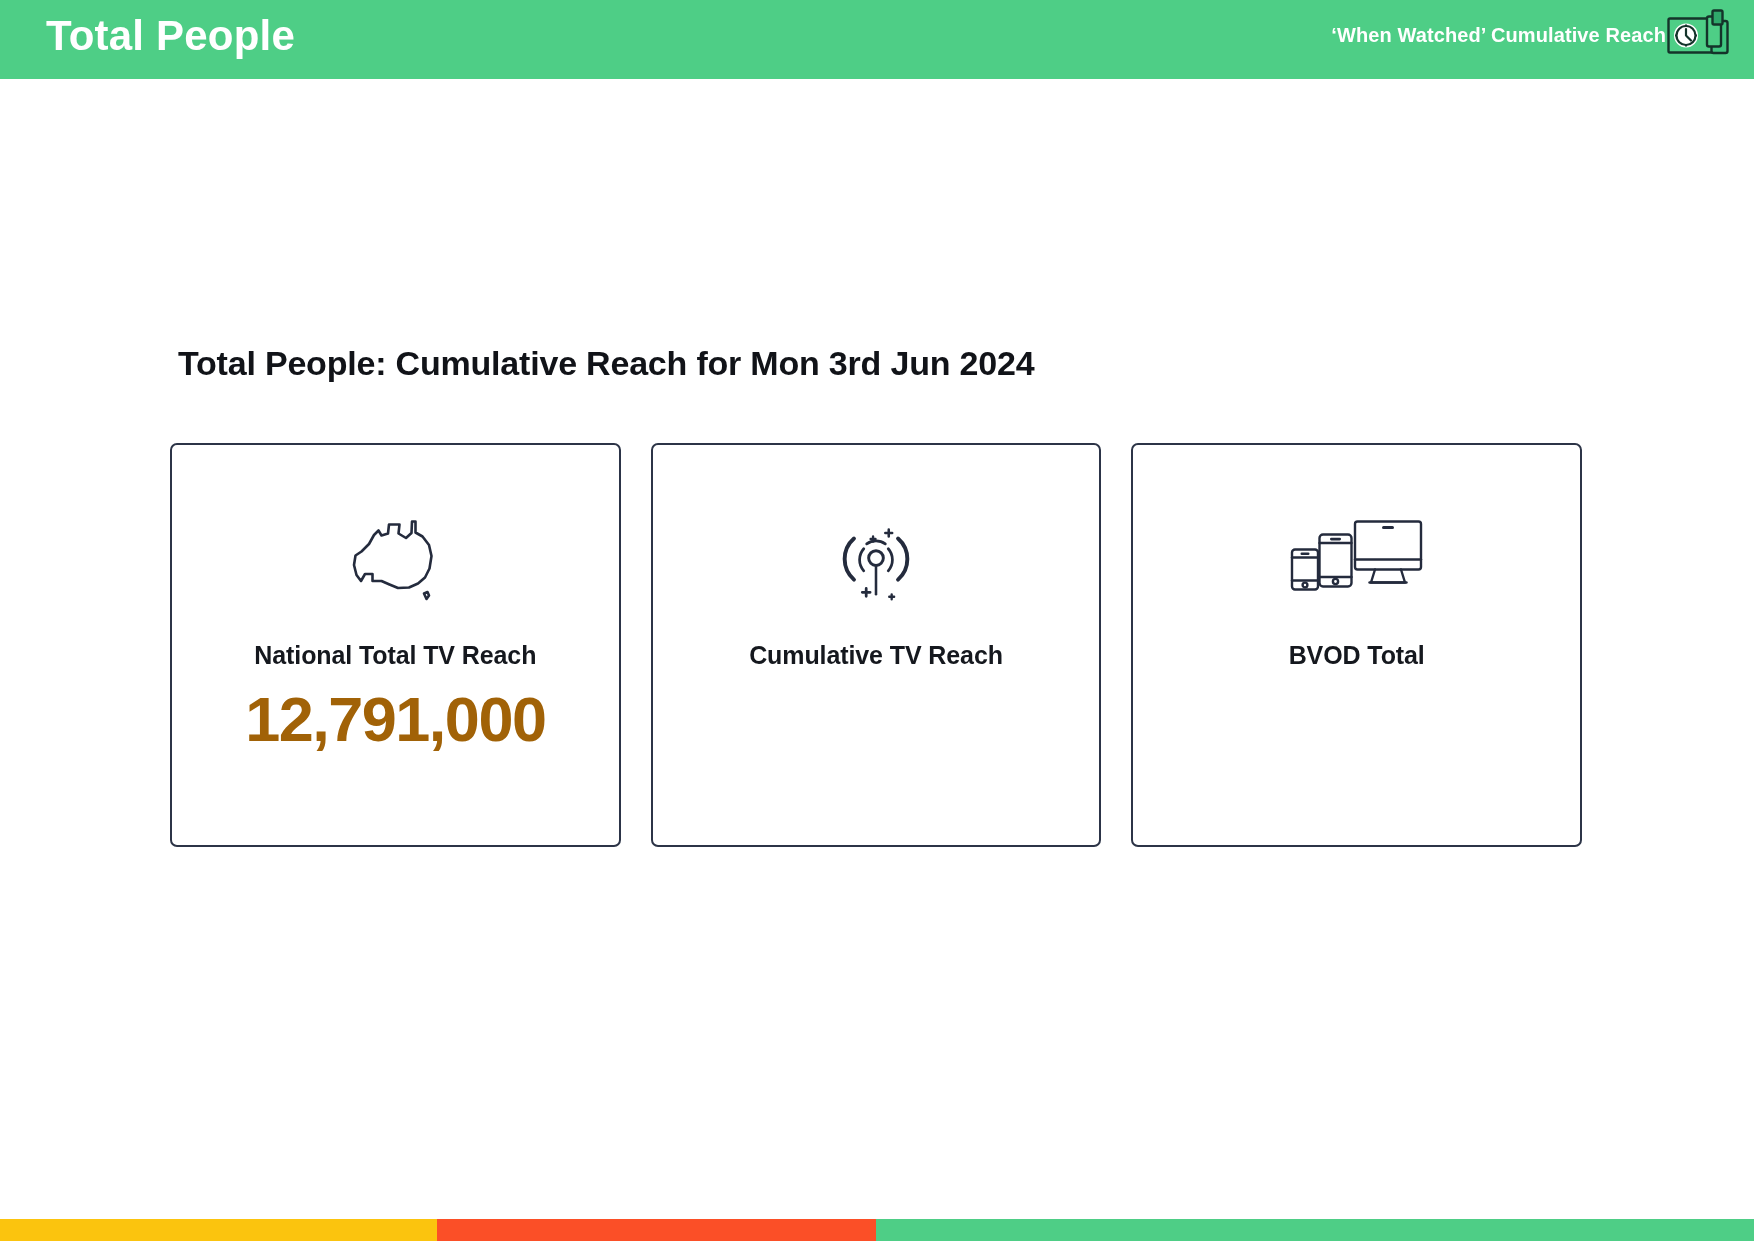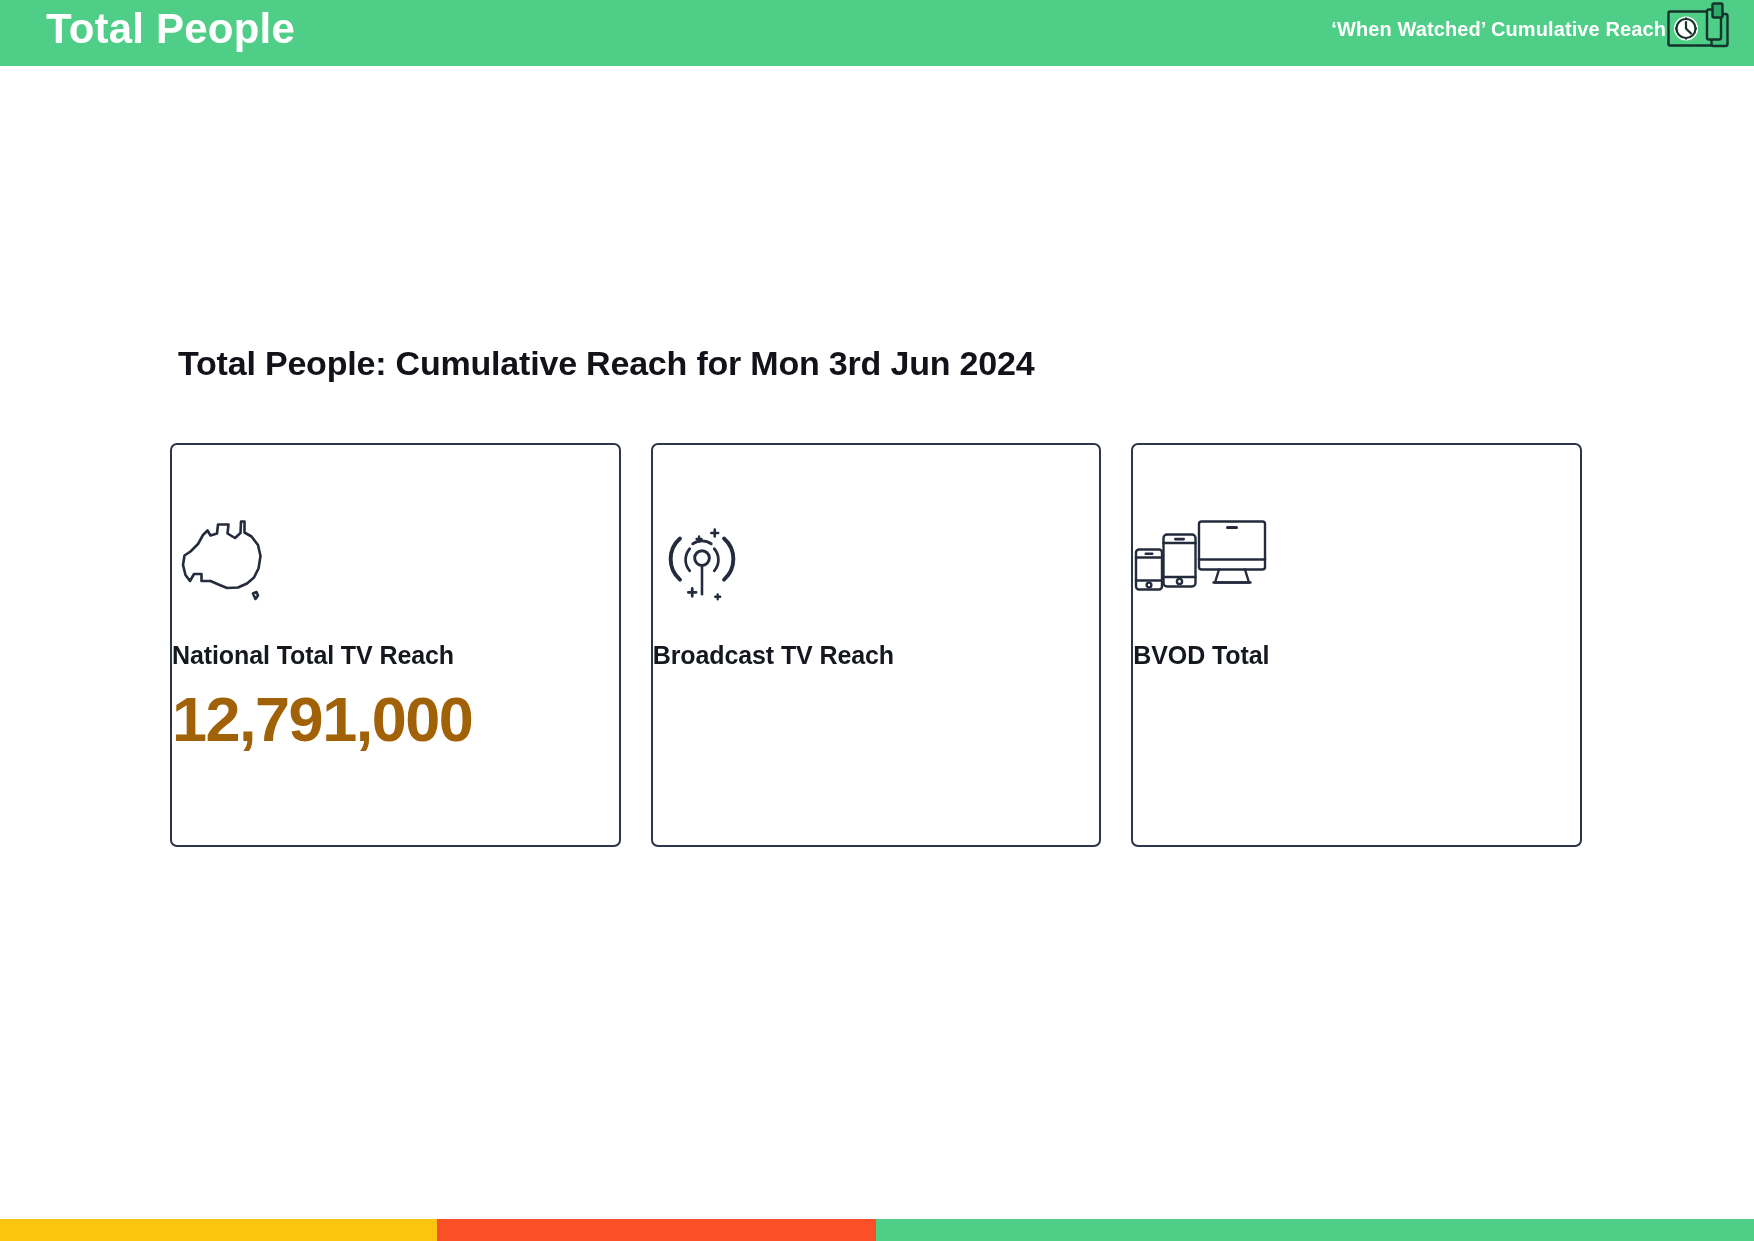--- a/index.html
+++ b/index.html
@@ -16,21 +16,21 @@
     font-family: "Liberation Sans", sans-serif;
     -webkit-font-smoothing: antialiased;
   }
 
   
   .header {
     position: absolute;
     left: 0;
     top: 0;
     width: 1754px;
-    height: 66px;
+    height: 79px;
     background: #4ECE86;
     display: flex;
     align-items: center;
     justify-content: space-between;
     box-sizing: border-box;
     padding: 0 22px 8px 46px;
   }
   .header-title {
     color: #ffffff;
     font-size: 42px;
@@ -87,21 +87,21 @@
   }
   .card {
     width: 452px;
     height: 404px;
     box-sizing: border-box;
     border: 2px solid #2C3447;
     border-radius: 7px;
     background: #ffffff;
     display: flex;
     flex-direction: column;
-    align-items: flex-start;
+    align-items: center;
   }
   .card-icon {
     margin-top: 68px;
     height: 96px;
     display: flex;
     align-items: center;
     justify-content: center;
   }
   .card-icon svg { display: block; }
   .card-label {
@@ -198,21 +198,21 @@
 
           <path d="M27.5 27 A28 28 0 0 0 27.5 69" stroke-width="4"></path>
           <path d="M72.5 27 A28 28 0 0 1 72.5 69" stroke-width="4"></path>
 
           <path d="M63 18 l0 7 M59.5 21.5 l7 0" stroke-width="2.6"></path>
           <path d="M47 25 l0 5 M44.5 27.5 l5 0" stroke-width="2.4"></path>
           <path d="M40 78 l0 8 M36 82 l8 0" stroke-width="2.8"></path>
           <path d="M66 84 l0 5 M63.5 86.5 l5 0" stroke-width="2.4"></path>
         </svg>
       </div>
-      <div class="card-label">Broadcast TV Reach</div>
+      <div class="card-label">Cumulative TV Reach</div>
     </div>
 
     <div class="card">
       <div class="card-icon">
         <svg viewBox="0 0 136 84" width="136" height="84" fill="none" stroke="#242B3D" stroke-width="2.4" stroke-linejoin="round" stroke-linecap="round">
 
           <rect x="66" y="2.5" width="66" height="48" rx="2.5"></rect>
           <path d="M66 40.5 H132"></path>
           <path d="M86 50.5 L82 63.5 H116 L112 50.5"></path>
           <path d="M80.5 63.5 H117.5"></path>

